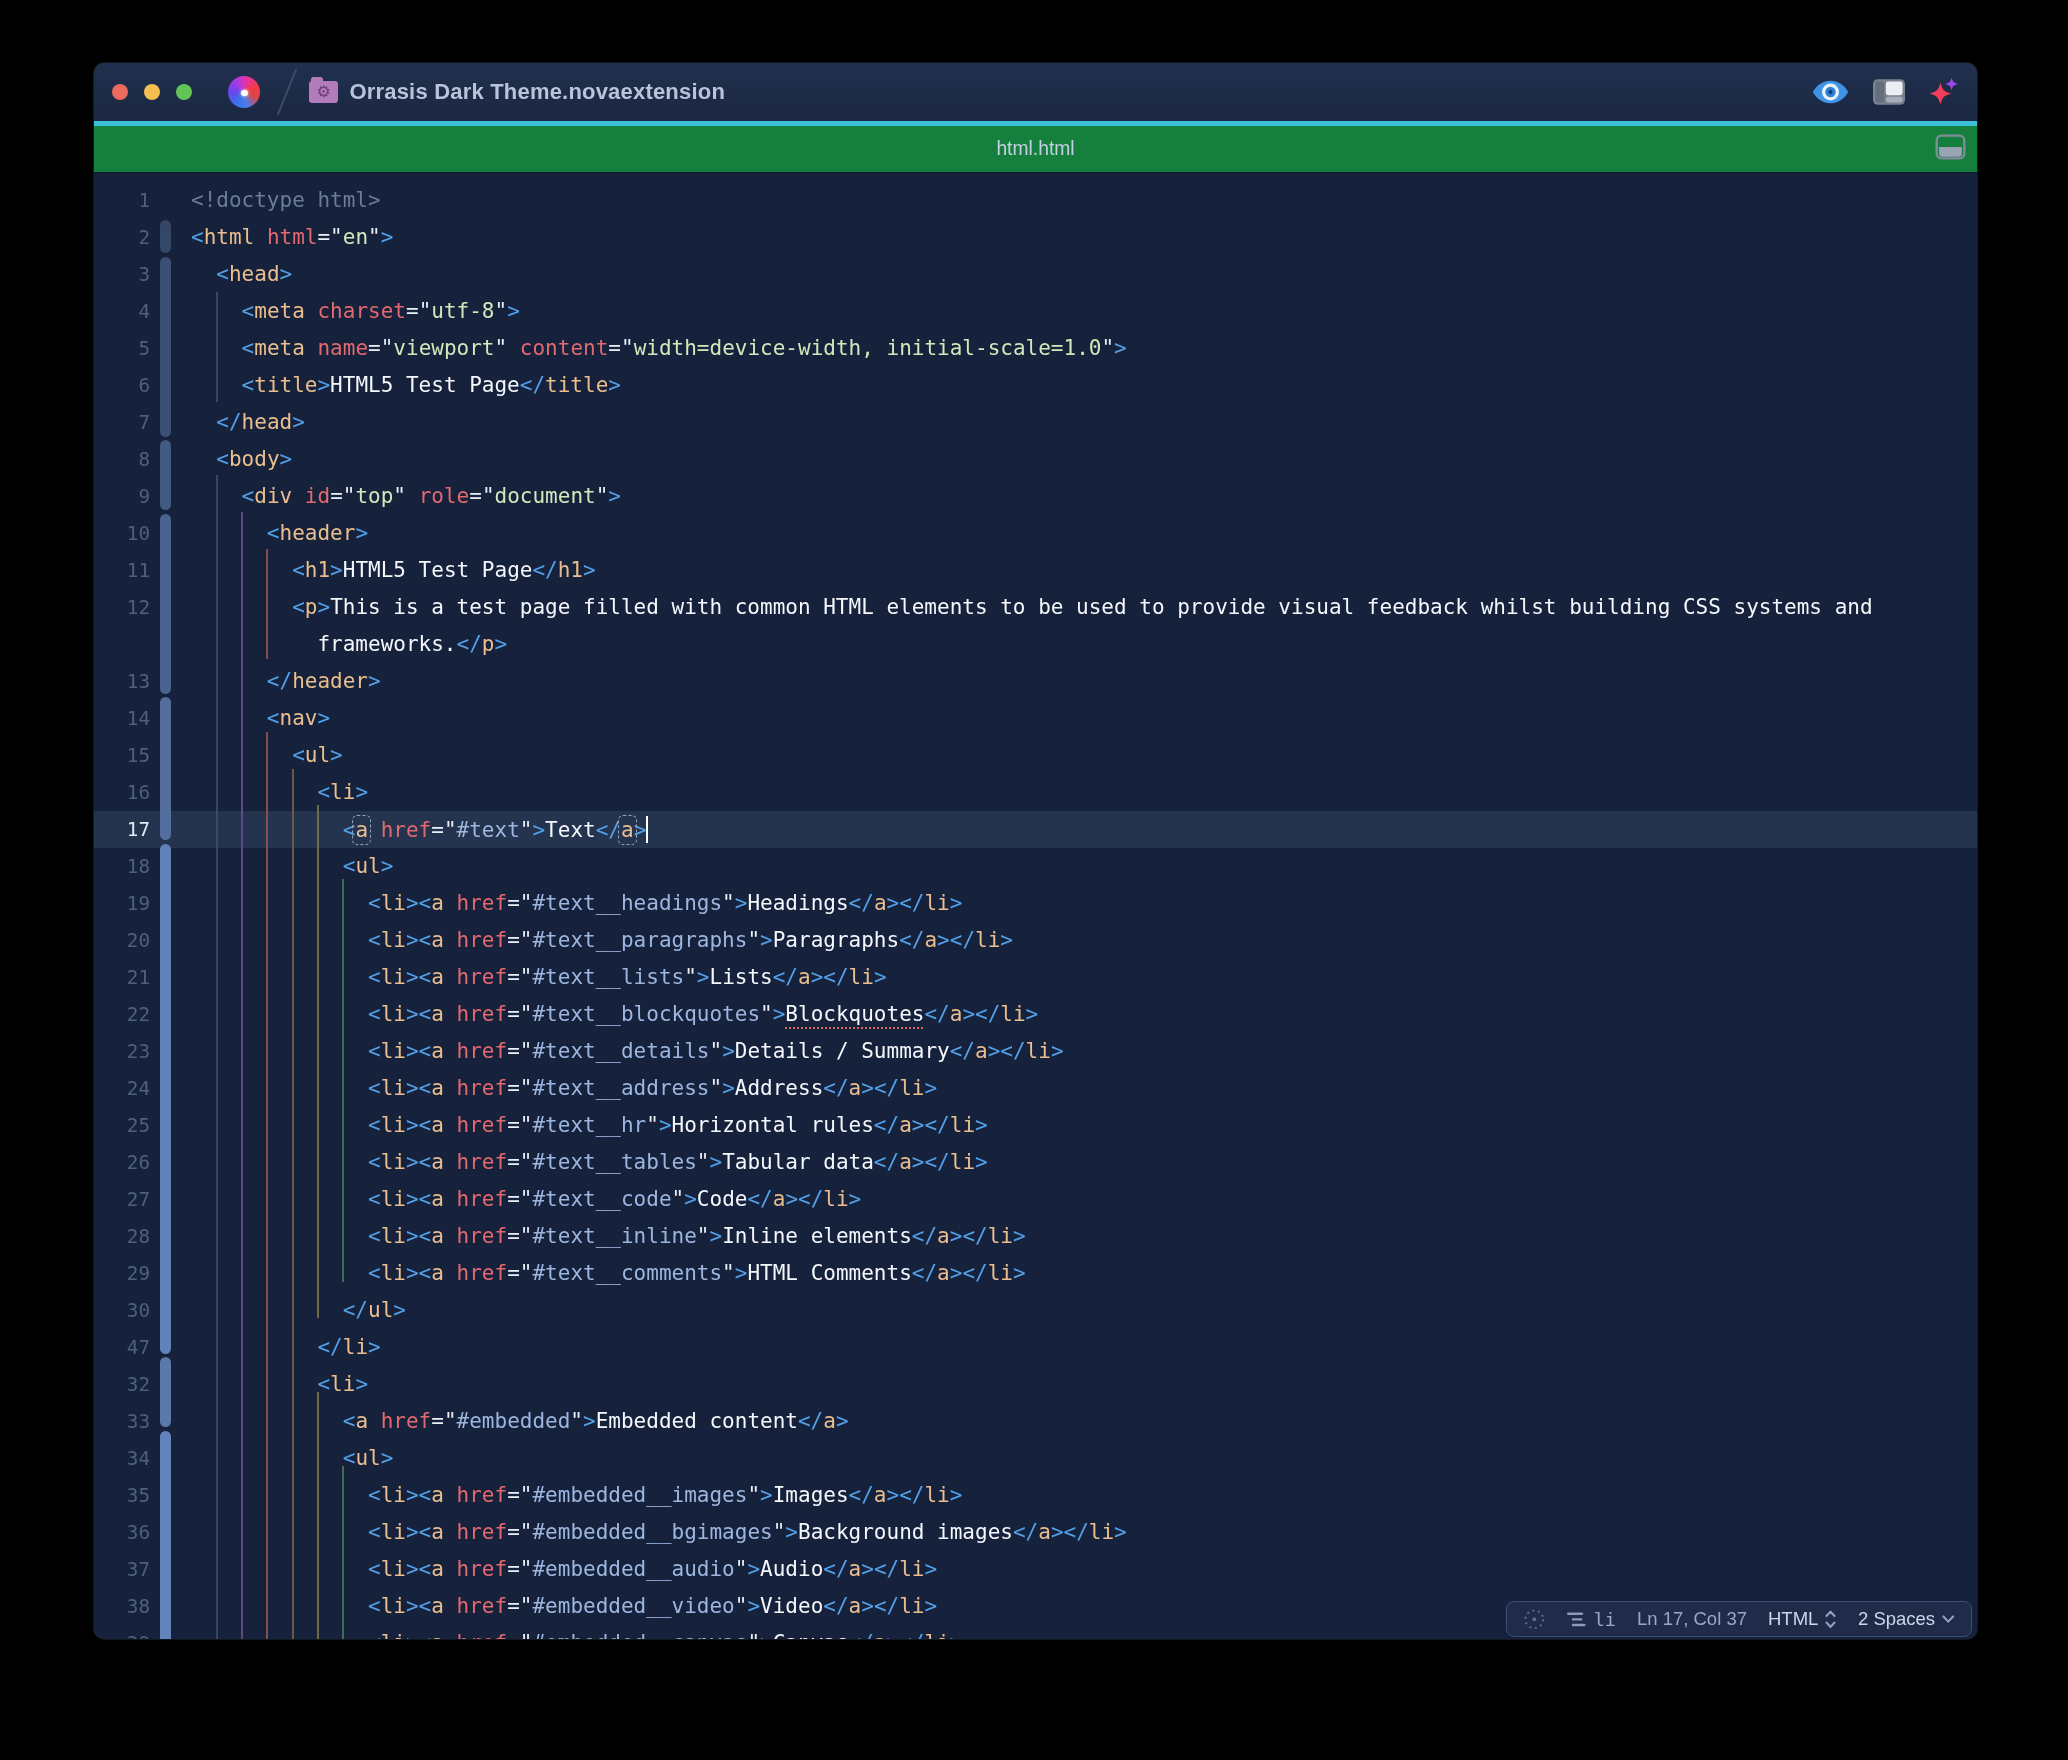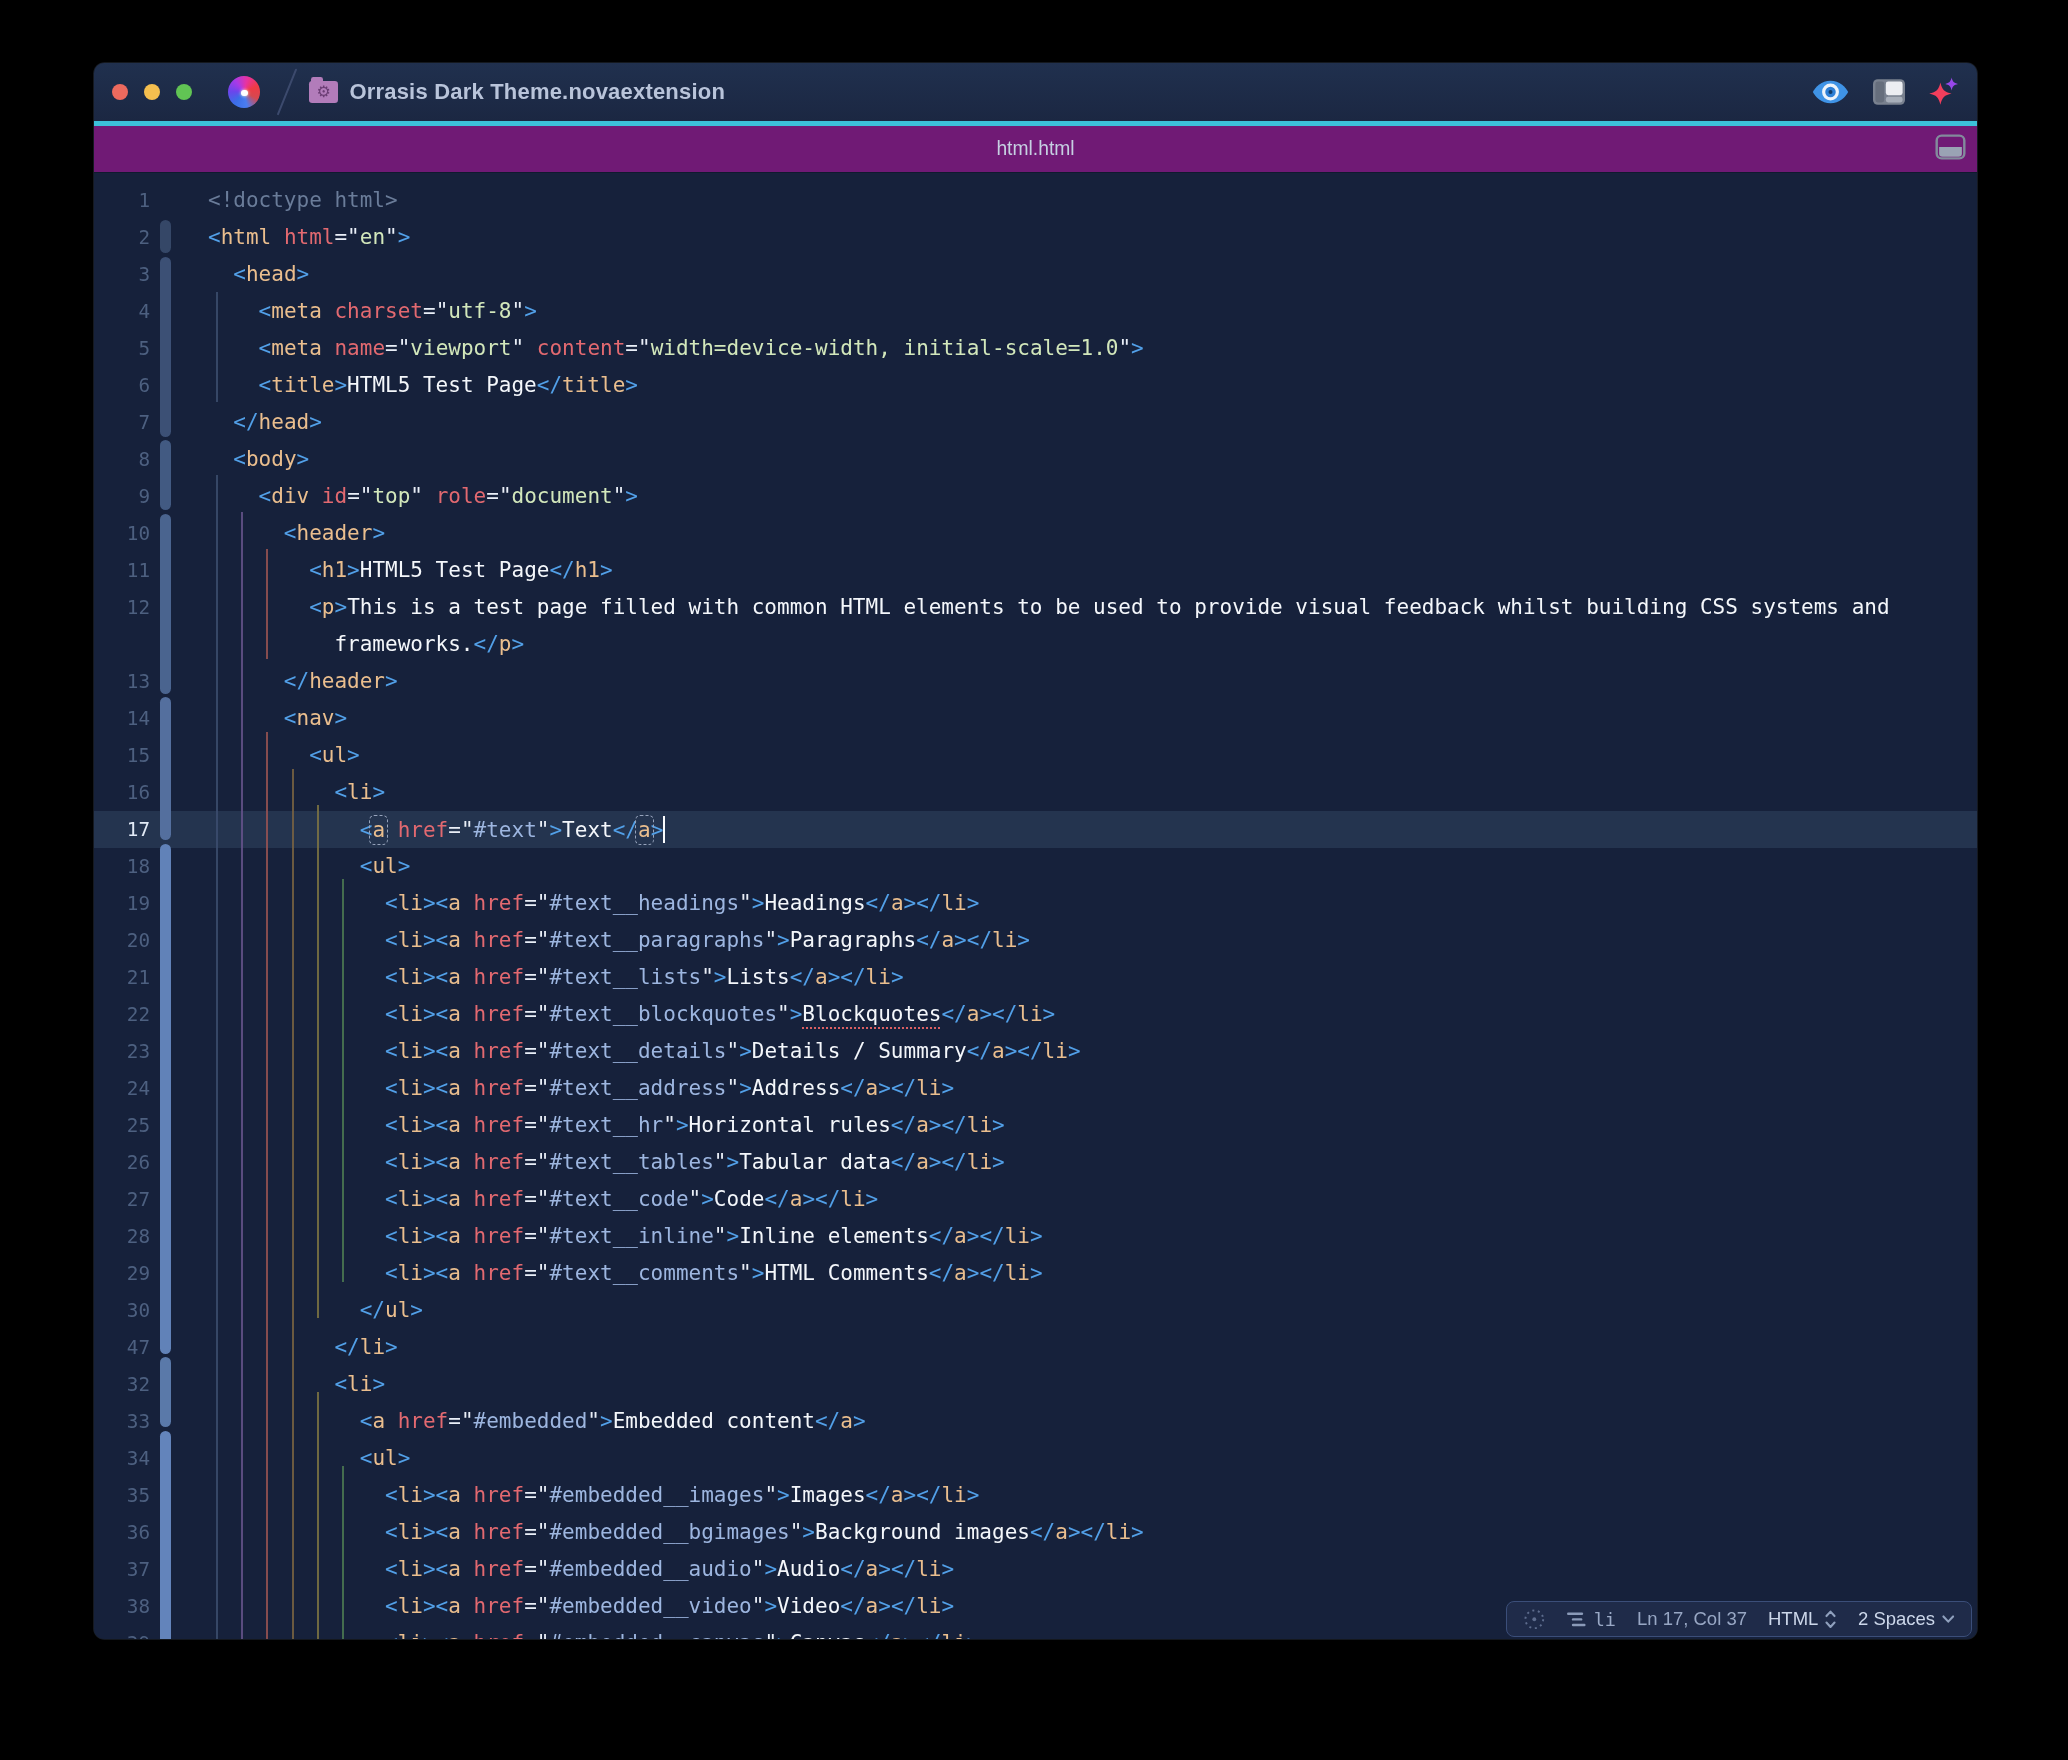--- a/index.html
+++ b/index.html
@@ -15,35 +15,35 @@
   .nova-icon .dot{position:absolute;left:13.7px;top:13.7px;width:6.4px;height:6.4px;border-radius:50%;background:#fff;box-shadow:0 0 3.2px #ffd;}
   .tb-slash{width:2.4px;height:50px;background:#3c4a6d;transform:rotate(22deg);margin:0 21px 0 26px;border-radius:1.6px;}
   .proj{display:flex;align-items:center;}
   .folder-icon{width:29px;height:22px;background:#b27cba;border-radius:3.2px;position:relative;display:flex;align-items:center;justify-content:center;font-size:16px;color:#6b3d74;line-height:1;}
   .folder-icon::before{content:"";position:absolute;top:-4px;left:1.6px;width:12px;height:5.6px;background:#b27cba;border-radius:2.4px 2.4px 0 0;}
   .proj-title{margin-left:11.3px;font-size:22px;font-weight:700;color:#b9c4da;letter-spacing:0.2px;}
   .tb-actions{margin-left:auto;display:flex;align-items:center;gap:24px;}
   .tb-btn{display:flex;align-items:center;justify-content:center;}
   
   .accent{height:4.8px;background:#3cc0da;}
-  .tabbar{height:46px;background:#701a75;border-bottom:0.8px solid #101a2e;display:flex;align-items:center;justify-content:center;position:relative;}
+  .tabbar{height:46px;background:#15803d;border-bottom:0.8px solid #101a2e;display:flex;align-items:center;justify-content:center;position:relative;}
   .tab-title{font-size:19.3px;color:#c6d0e2;}
   .split-btn{position:absolute;right:11.3px;top:8px;}
   
   .editor{position:relative;height:1466px;background:#16213b;overflow:hidden;font-family:"DejaVu Sans Mono",monospace;font-size:21px;}
   #guides,#pills{position:absolute;inset:0;z-index:2;pointer-events:none;}
   .guide{position:absolute;width:1.6px;opacity:.85;}
   .g1{background:#3c4e6f}.g2{background:#66538c}.g3{background:#9a5352}.g4{background:#7a6442}.g5{background:#7f7643}.g6{background:#4c7a52}
   .pill{position:absolute;left:66px;width:11.3px;border-radius:5.6px;}
   #rows{position:relative;padding-top:9px;z-index:1;}
   .row{display:flex;align-items:center;height:37px;width:100%;white-space:pre;position:relative;}
   .row.hl{background:#24344f;}
   .ln{width:56px;text-align:right;color:#4d6080;font-size:19.3px;flex:none;position:relative;z-index:3;}
   .row.hl .ln{color:#e2eaf6;}
-  .code{margin-left:58px;flex:none;position:relative;z-index:3;}
+  .code{margin-left:41px;flex:none;position:relative;z-index:3;}
   .tok-d{color:#6a7c99}
   .tok-b{color:#52a0e8}
   .tok-t{color:#eabe8e}
   .tok-a{color:#e26970}
   .tok-q{color:#e9eef7}
   .tok-s{color:#d2e7bb}
   .tok-h{color:#9db6e0}
   .tok-x{color:#f4f7fb;font-weight:400}
   .tok-w{}
   .boxed{outline:1.6px dashed #97a4bc;outline-offset:2.4px;border-radius:2.4px;}

